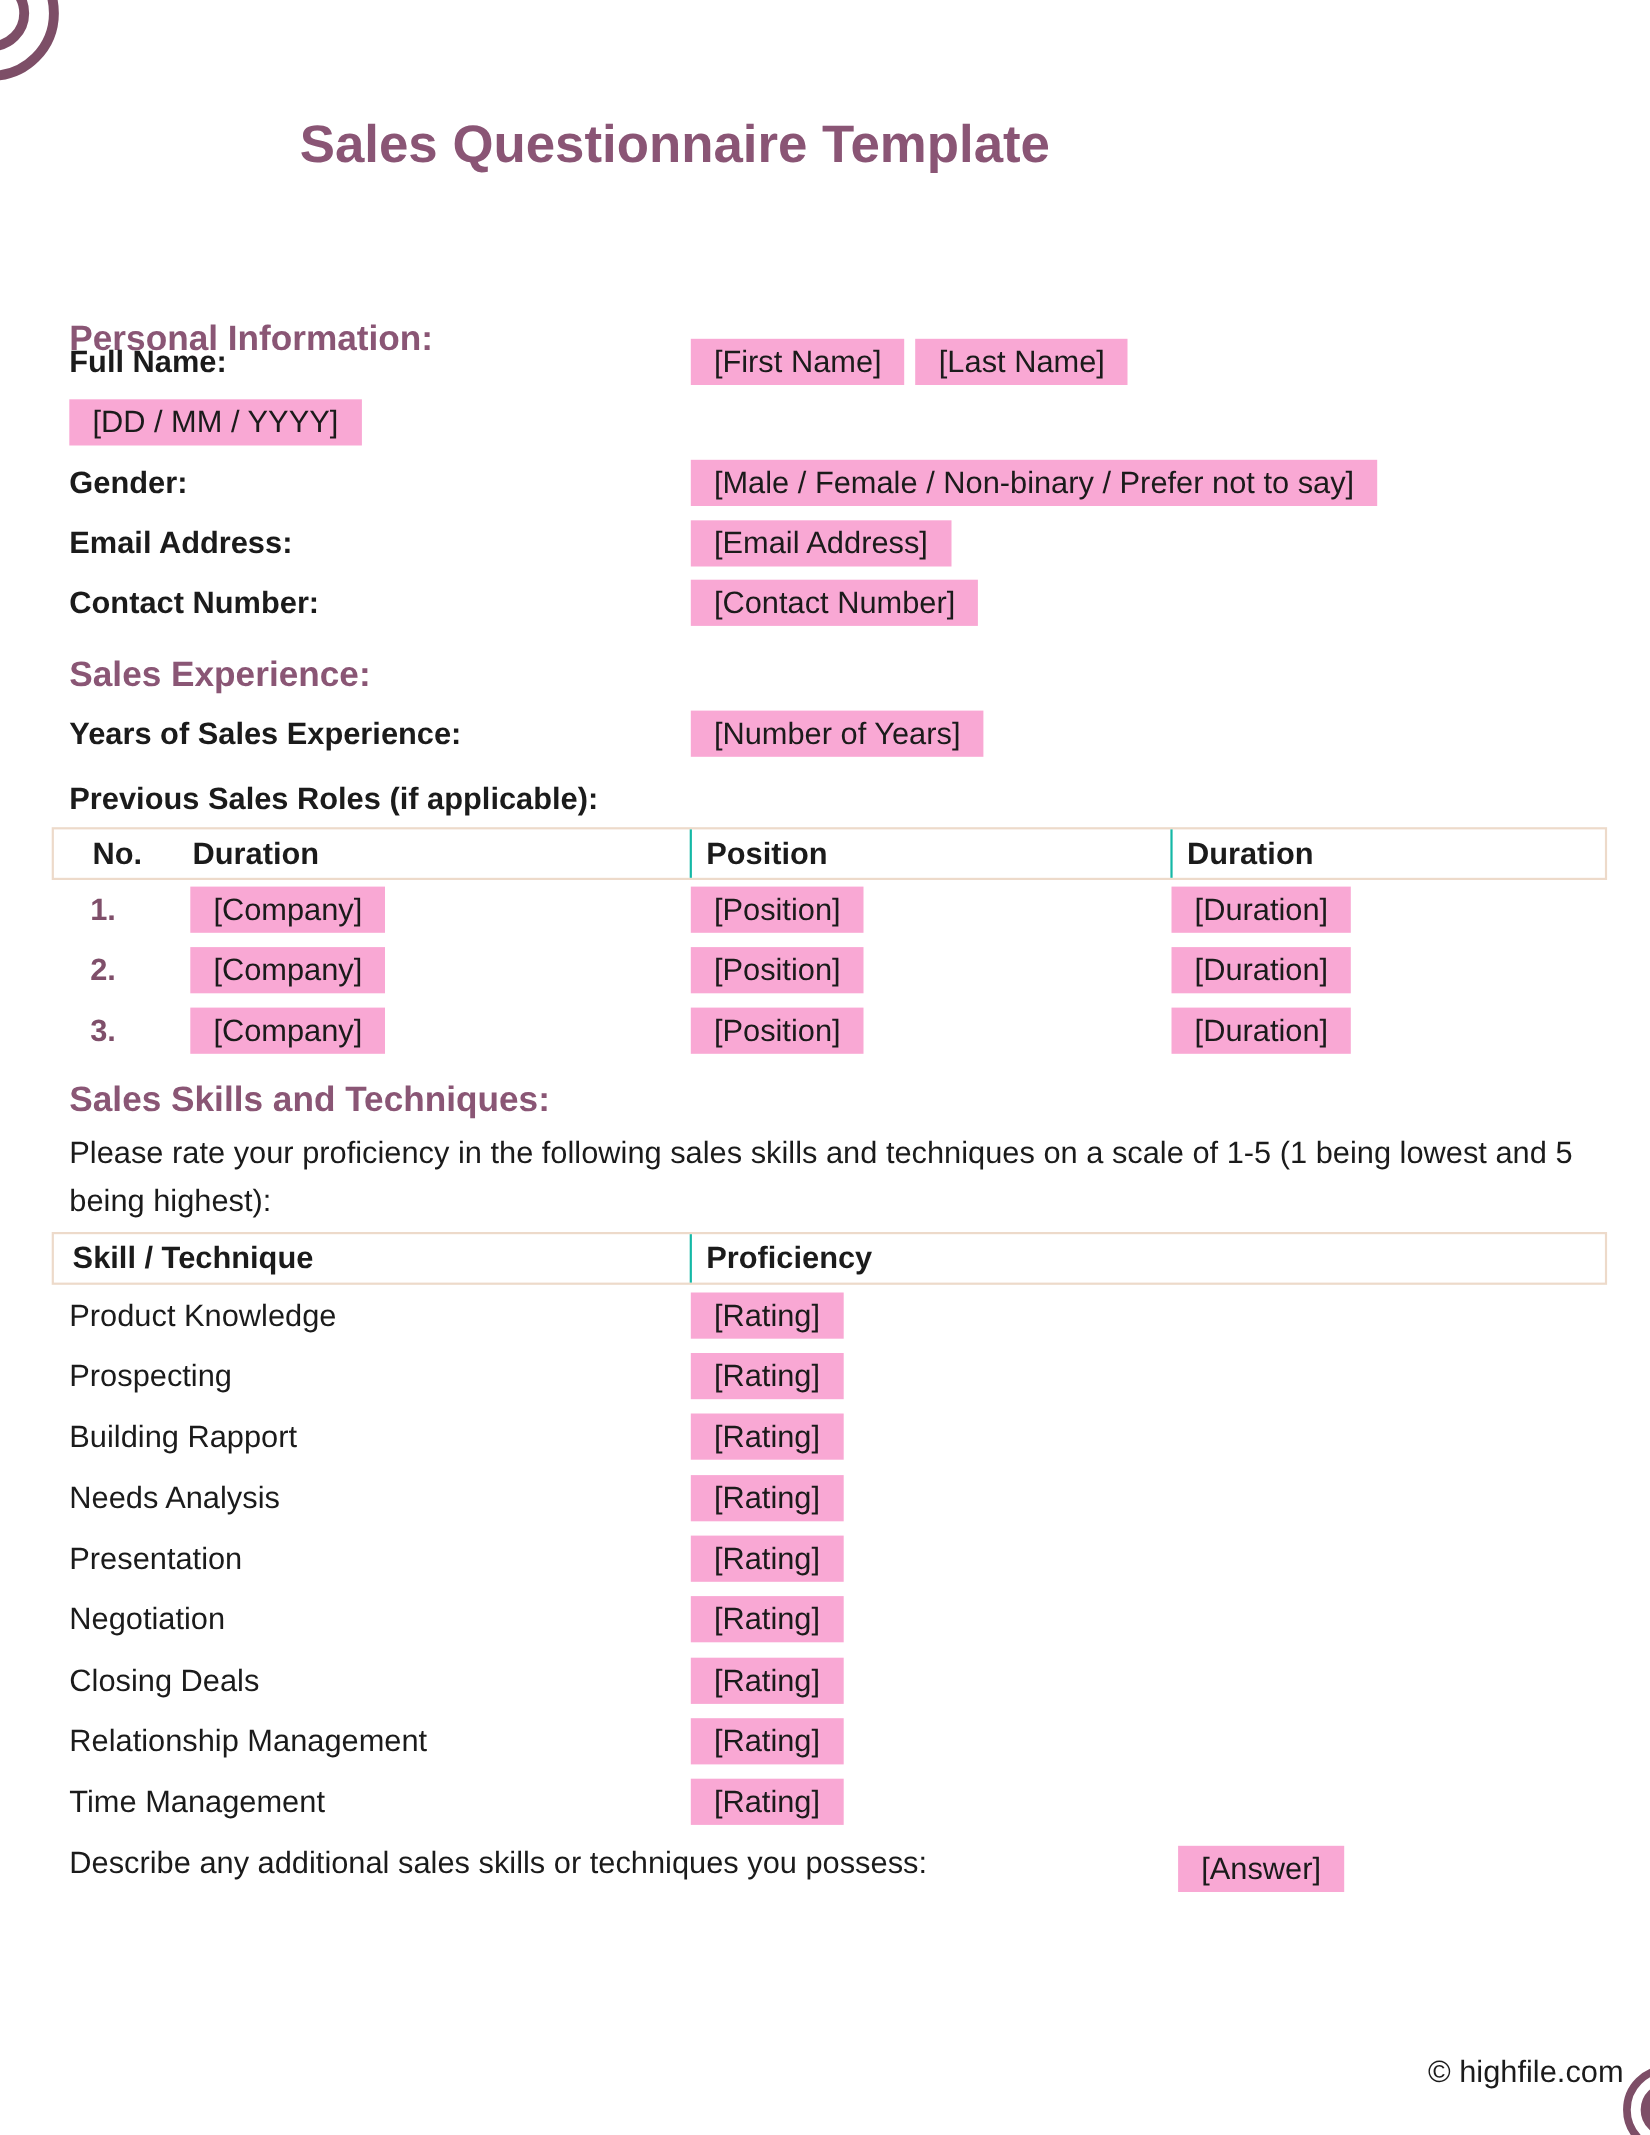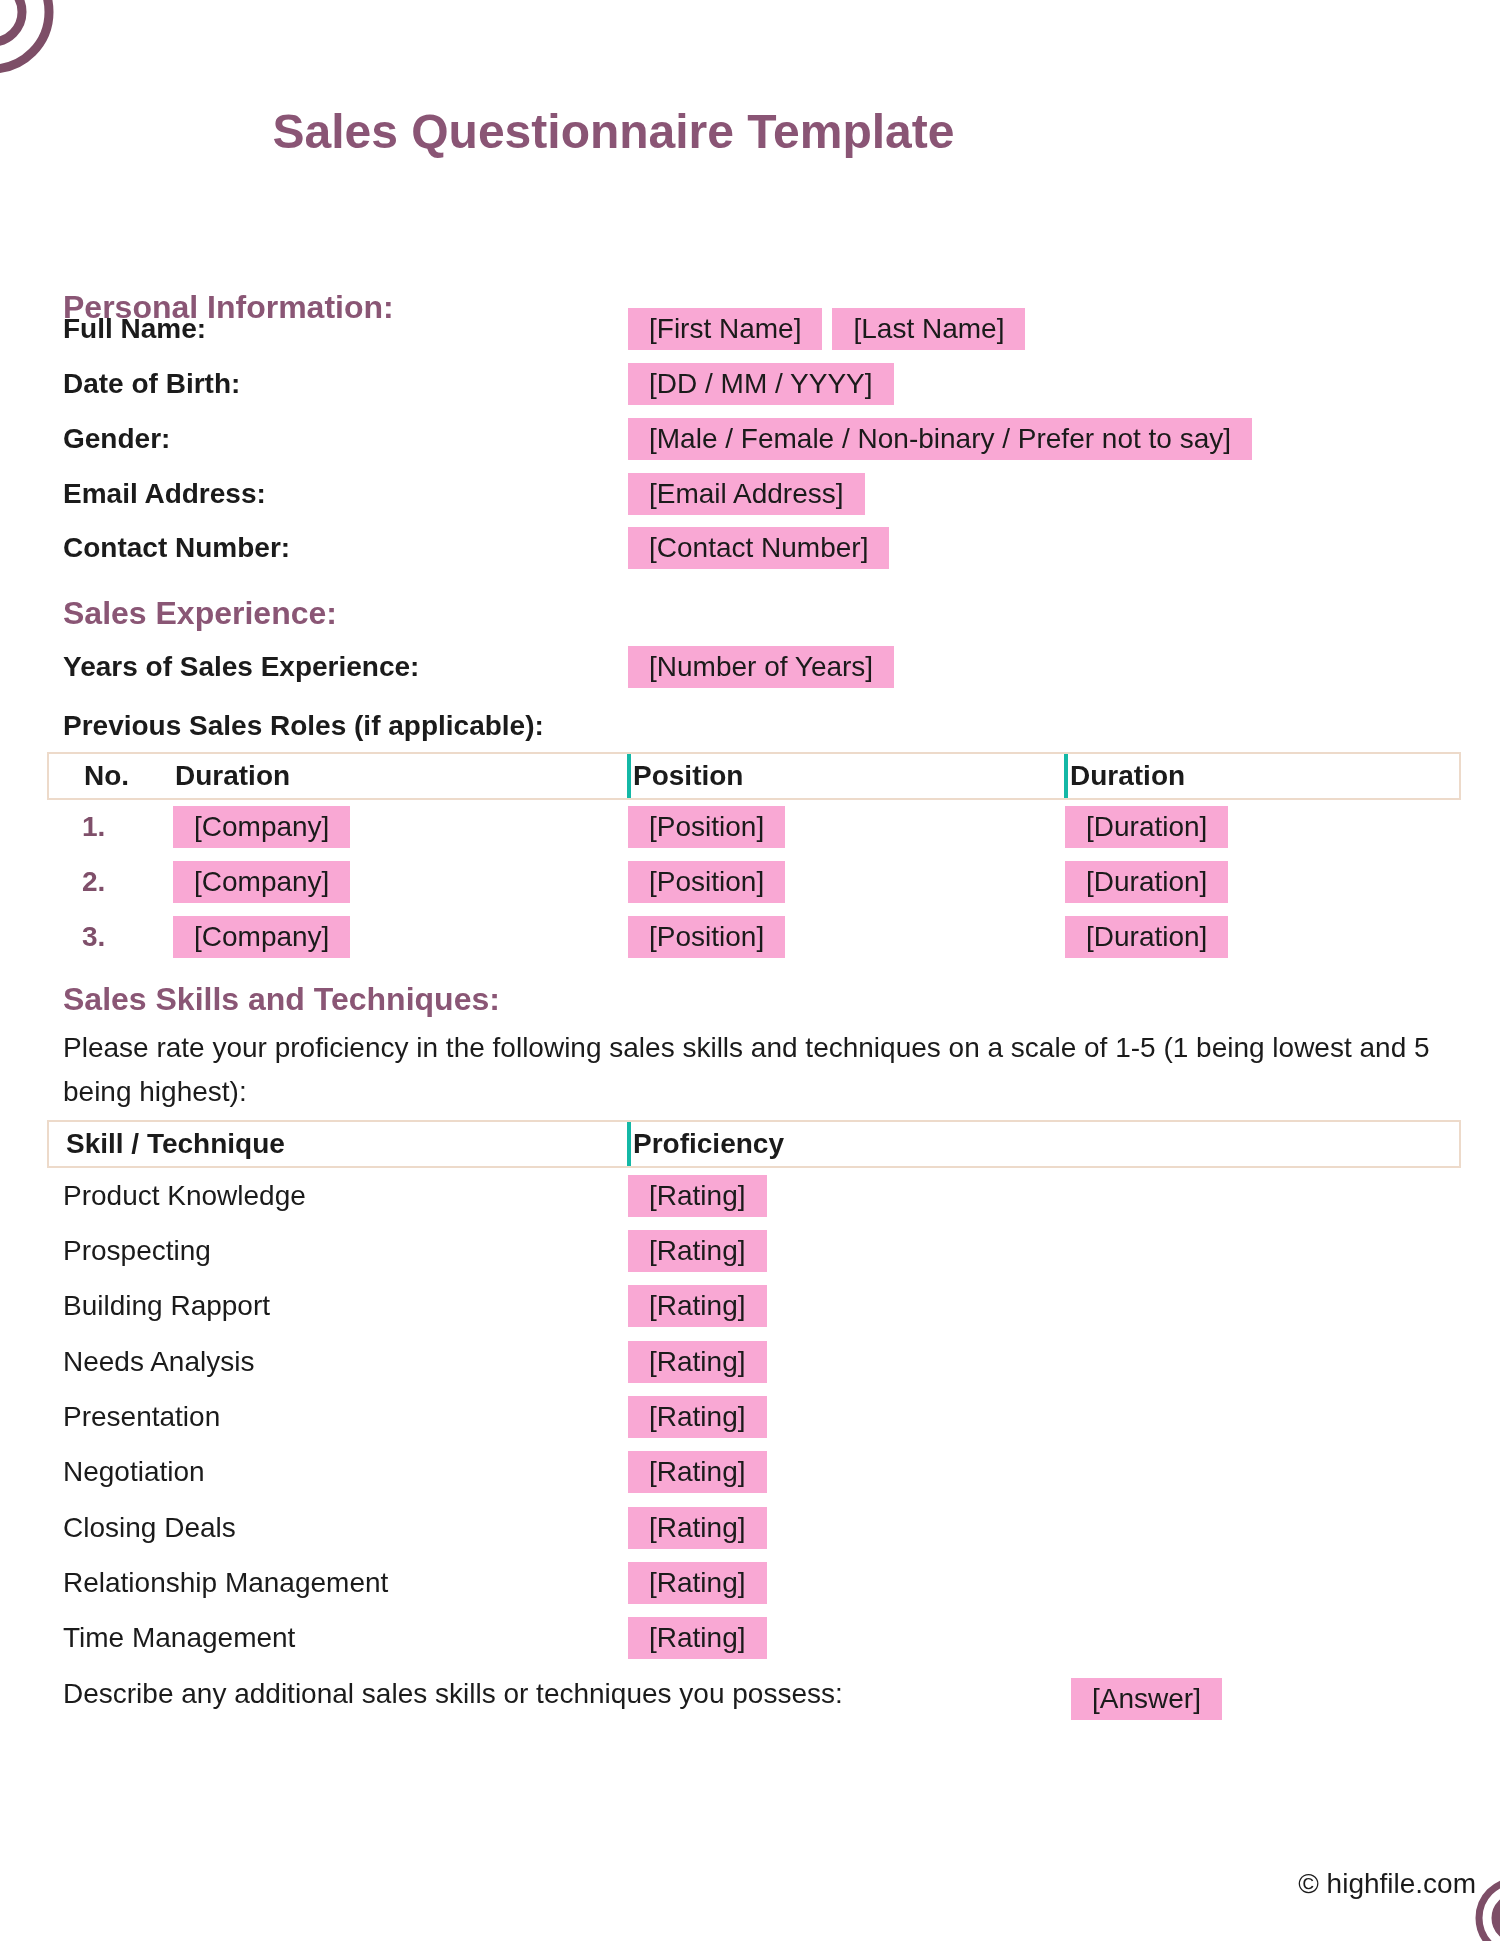--- a/index.html
+++ b/index.html
@@ -55,21 +55,21 @@
   .thead {
     position: absolute; left: 47px; width: 1414px; height: 48px;
     display: grid;
     border: 2px solid #eddaca;
     font-weight: bold;
     align-items: center;
   }
   .t1cols { grid-template-columns: 126px 452px 437px 1fr; }
   .t2cols { grid-template-columns: 578px 1fr; }
   .thead .cell { display: flex; align-items: center; height: 100%; }
-  .cell.sep { border-left: 4px solid #14b8a6; padding-left: 2px; }
+  .cell.sep { border-left: 2px solid #14b8a6; padding-left: 13px; }
   .pl35 { padding-left: 35px; }
   .pl17 { padding-left: 17px; }
 
   .trow {
     position: absolute; left: 47px; width: 1414px; height: 44px;
     display: grid; align-items: center;
     grid-template-columns: 126px 452px 437px 1fr;
   }
   .trow .no {
     font-weight: bold; color: #7f4f6a; padding-left: 35px;
@@ -107,21 +107,20 @@
 <div class="heading" style="top:253px;margin-top:32px;">Personal Information:</div>
 
 <div class="row" style="top:307px;">
   <span class="lbl-b">Full Name:</span>
   <span class="hl">[First Name]</span>
   <span class="gap"></span>
   <span class="hl">[Last Name]</span>
 </div>
 
 <div class="row" style="top:362px;">
-  <span class="lbl-b">Date of Birth:</span>
   <span class="hl">[DD / MM / YYYY]</span>
 </div>
 
 <div class="row" style="top:417px;">
   <span class="lbl-b">Gender:</span>
   <span class="hl">[Male / Female / Non-binary / Prefer not to say]</span>
 </div>
 
 <div class="row" style="top:472px;">
   <span class="lbl-b">Email Address:</span>

